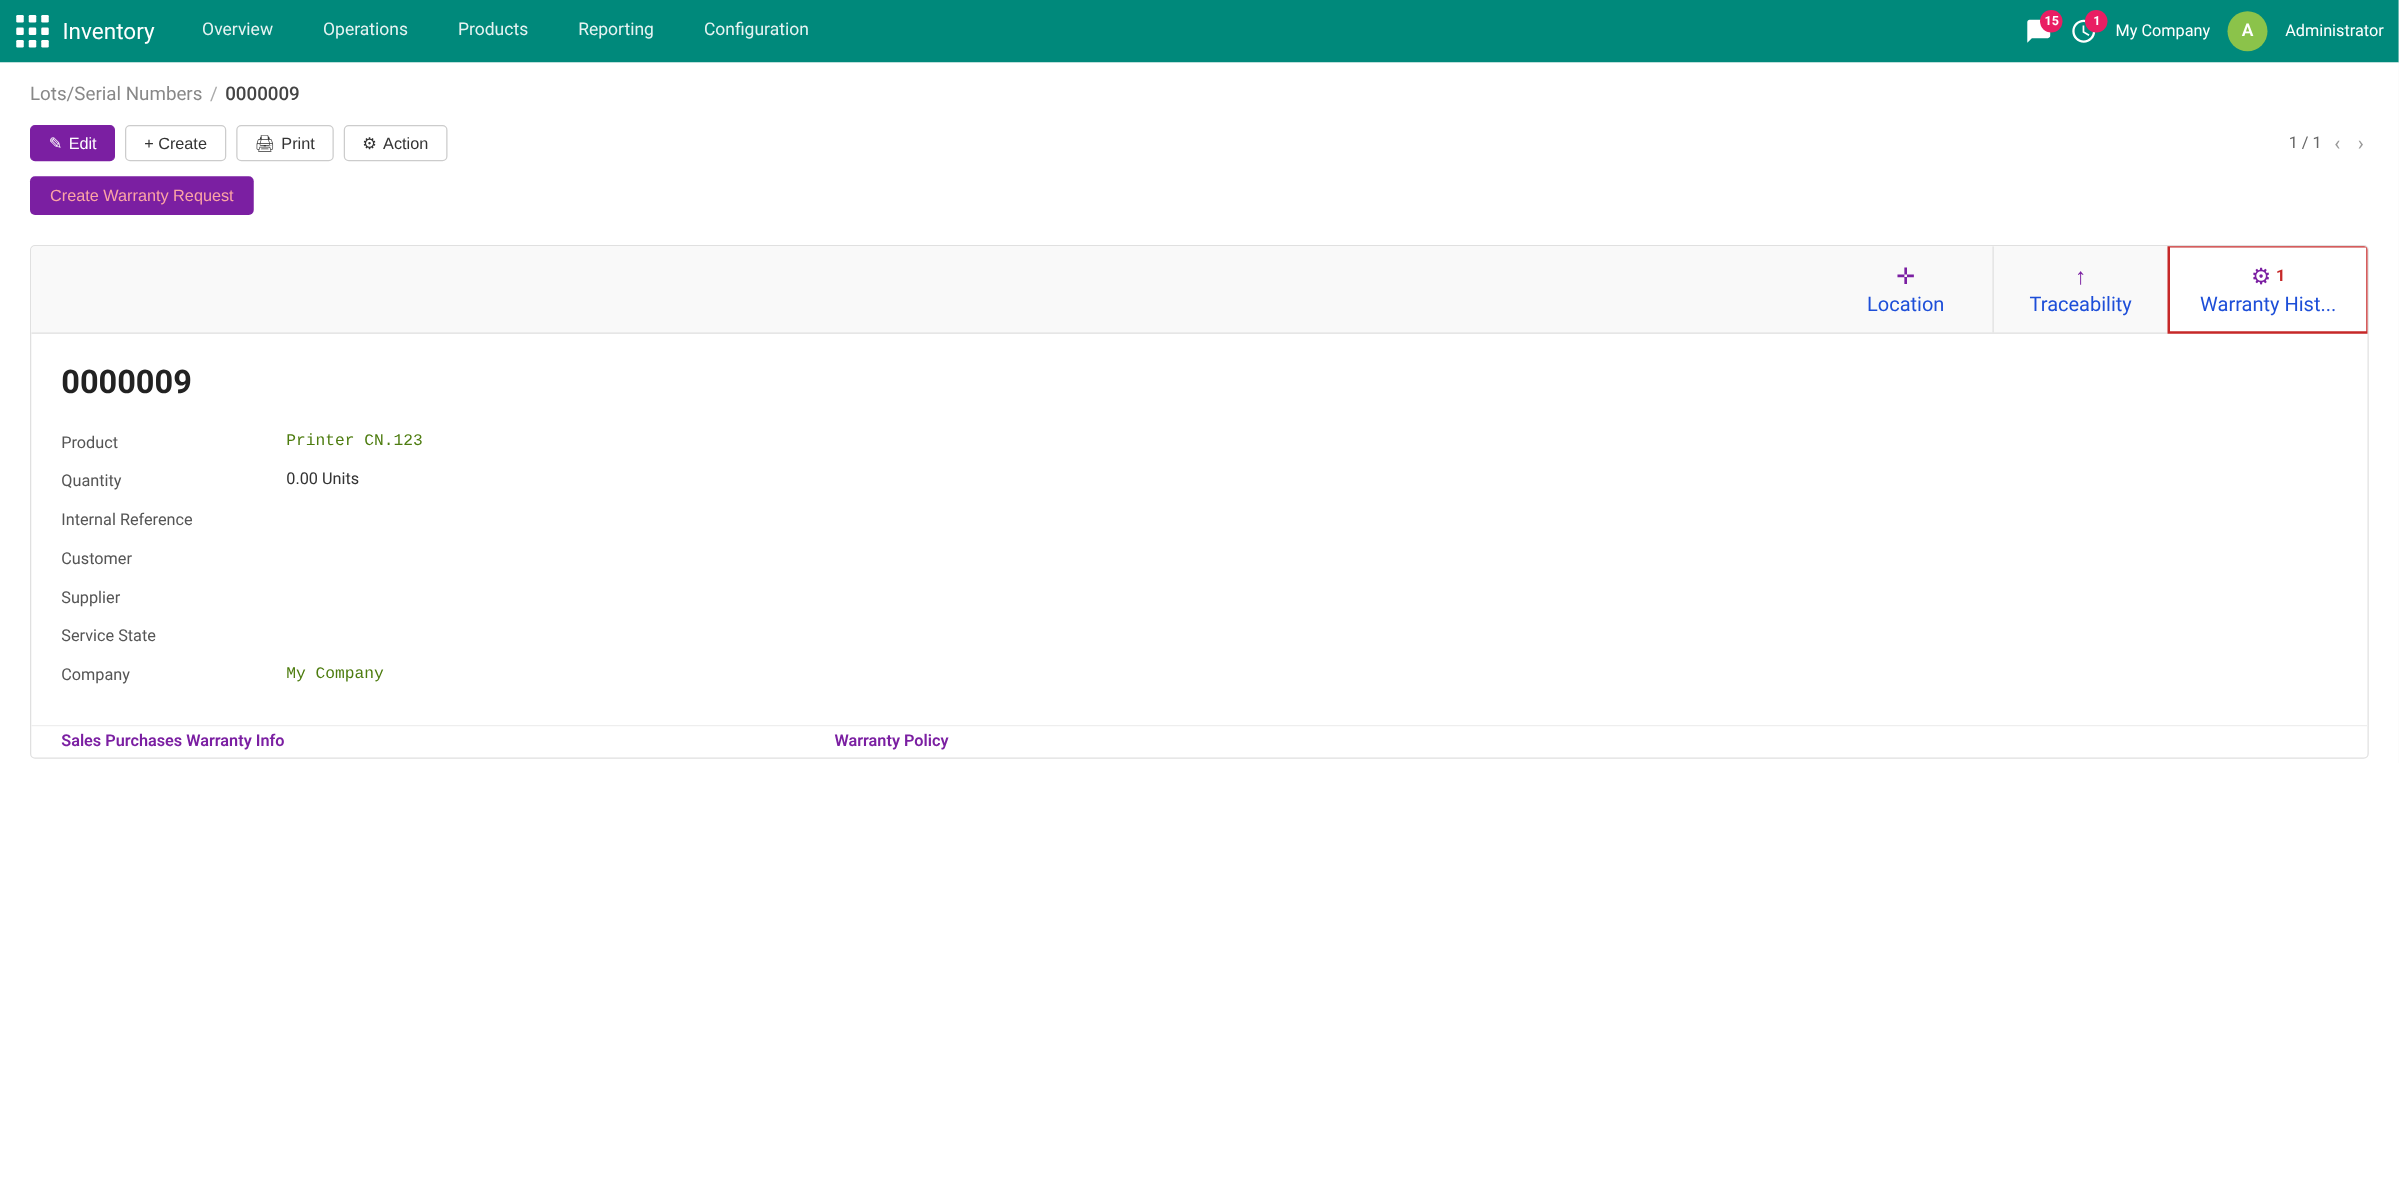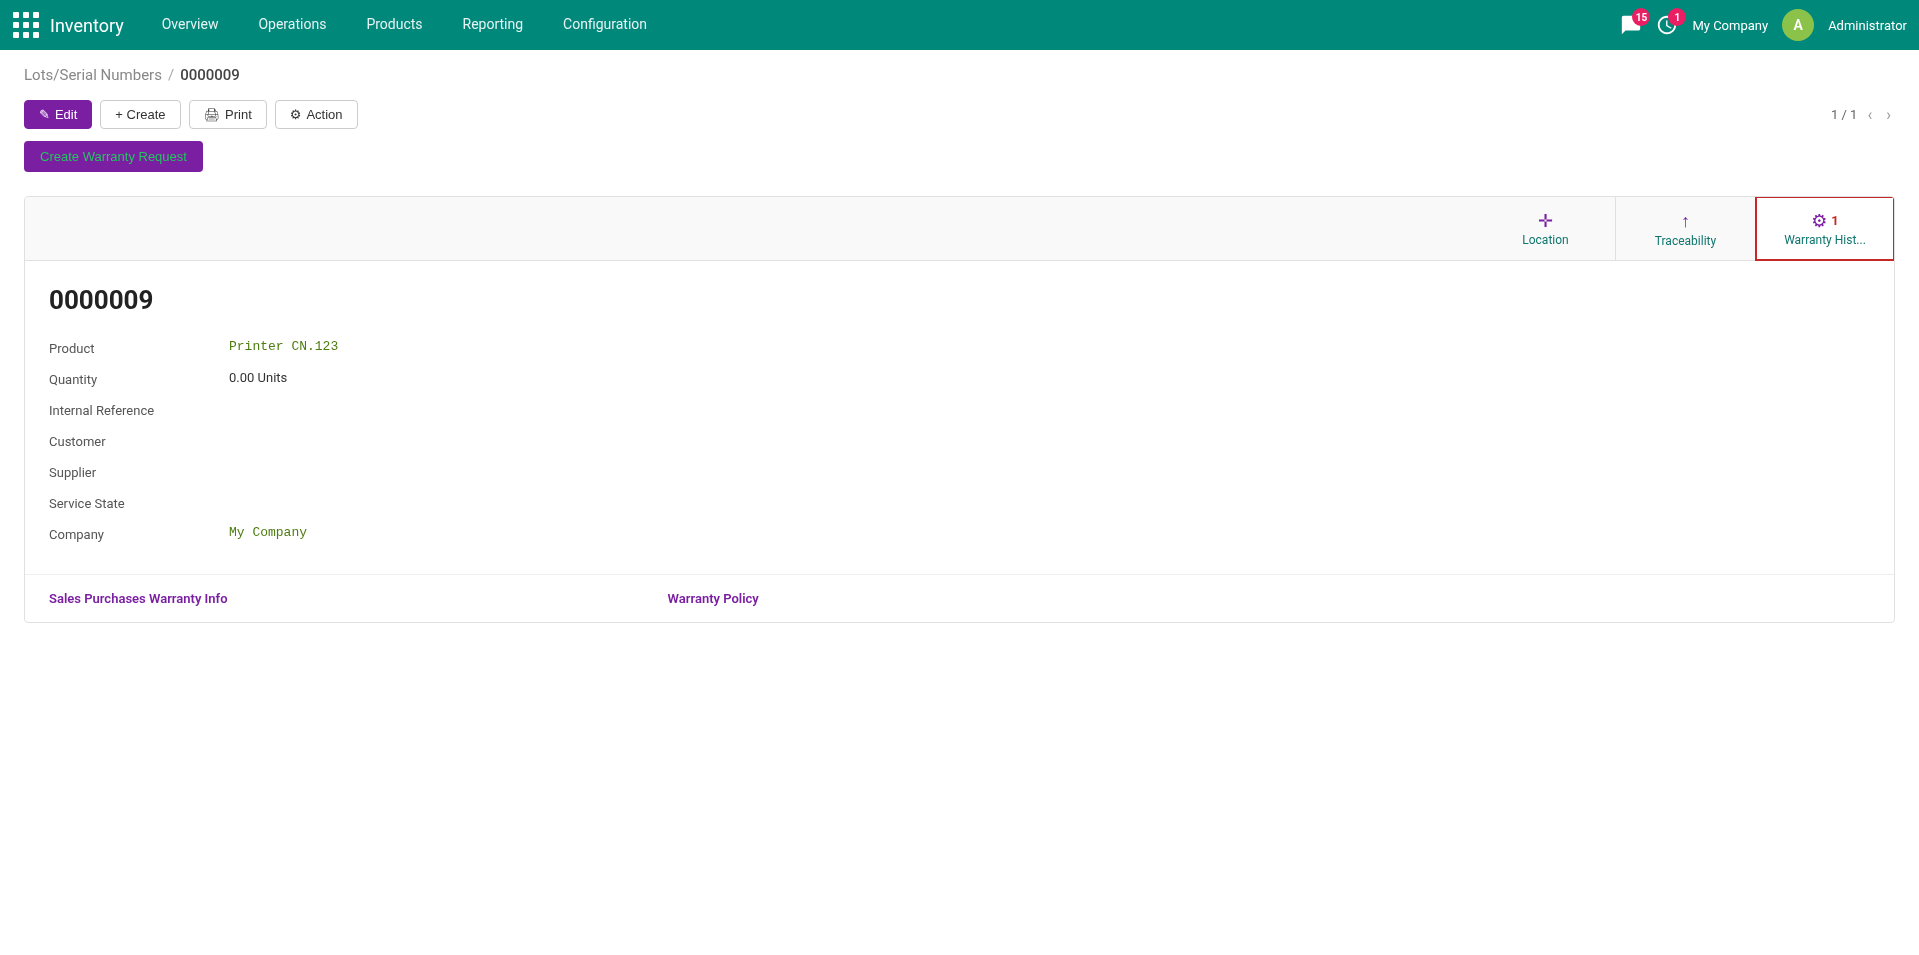--- a/index.html
+++ b/index.html
@@ -53,21 +53,21 @@
     
     .toolbar { display: flex; align-items: center; gap: 8px; margin-bottom: 12px; }
     .btn {
       display: inline-flex; align-items: center; gap: 5px;
       padding: 6px 14px; border-radius: 4px; border: 1px solid #ccc;
       background: white; color: #333; cursor: pointer; font-size: 13px; font-weight: 500;
     }
     .btn-primary { background: #7b1fa2; color: white; border-color: #7b1fa2; }
     .btn-action { border-color: #ccc; }
     .btn-warranty {
-      background: #7b1fa2; color: #22c55e; border: none; border-radius: 4px;
+      background: #7b1fa2; color: #fca5a5; border: none; border-radius: 4px;
       padding: 8px 16px; font-size: 13px; font-weight: 500; cursor: pointer;
       margin-bottom: 12px;
     }
     .toolbar-right { margin-left: auto; display: flex; align-items: center; gap: 6px; color: #666; font-size: 13px; }
     .nav-arrow { cursor: pointer; color: #999; font-size: 16px; padding: 2px 4px; }
 
     
     .form-card { background: white; border: 1px solid #e0e0e0; border-radius: 4px; overflow: hidden; }
     .form-body { padding: 24px; }
     .form-title-label { font-size: 12px; color: #666; margin-bottom: 4px; }
@@ -84,21 +84,21 @@
     }
     .smart-btn-item {
       display: flex; flex-direction: column; align-items: center; justify-content: center;
       padding: 12px 24px; gap: 2px; border-right: 1px solid #e0e0e0;
       cursor: pointer; min-width: 140px;
     }
     .smart-btn-item.warranty-active {
       border: 2px solid #c62828; background: white; margin: -1px;
     }
     .smart-btn-row-icon { color: #7b1fa2; font-size: 18px; }
-    .smart-btn-row-label { font-size: 12px; color: #0f766e; }
+    .smart-btn-row-label { font-size: 16px; color: #1d4ed8; }
     .smart-btn-row-count { font-size: 13px; font-weight: 700; }
     .warranty-count { color: #c62828; }
   </style>
 </head>
 <body>
 
 <nav class="topnav">
   <div class="topnav-grid-icon">
     <span></span>
       <span></span>
@@ -213,18 +213,18 @@
         <span class="field-value"></span>
 
         <span class="field-label">Service State</span>
         <span class="field-value"></span>
 
         <span class="field-label">Company</span>
         <span class="field-value field-value-link">My Company</span>
       </div>
     </div>
 
-    <div style="padding: 16px 24px; display: flex; gap: 40px; border-top: 1px solid #eee; margin-top: 8px;">
+    <div style="padding: 5px 24px; display: flex; gap: 40px; border-top: 1px solid #eee; margin-top: 8px;">
       <span class="section-title">Sales Purchases Warranty Info</span>
       <span style="margin-left: 400px;" class="section-title">Warranty Policy</span>
     </div>
   </div>
 </div>
 
 </body></html>

